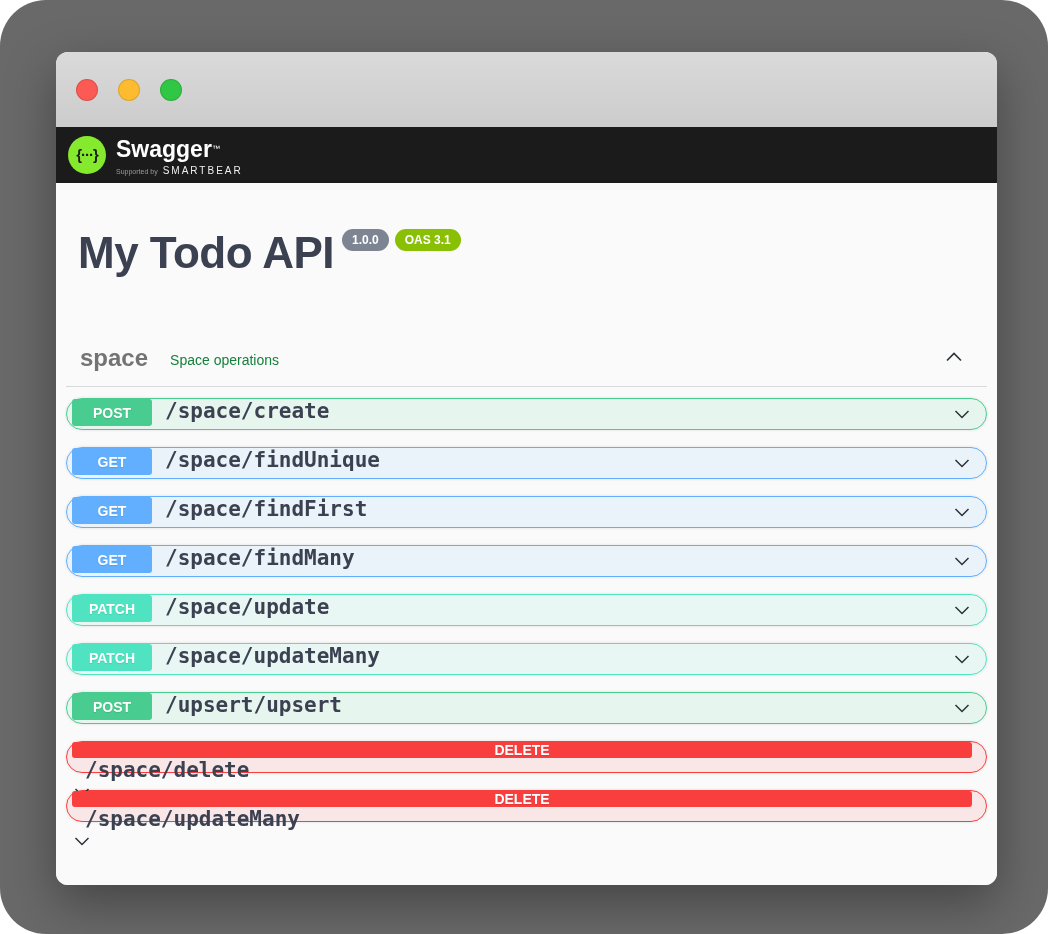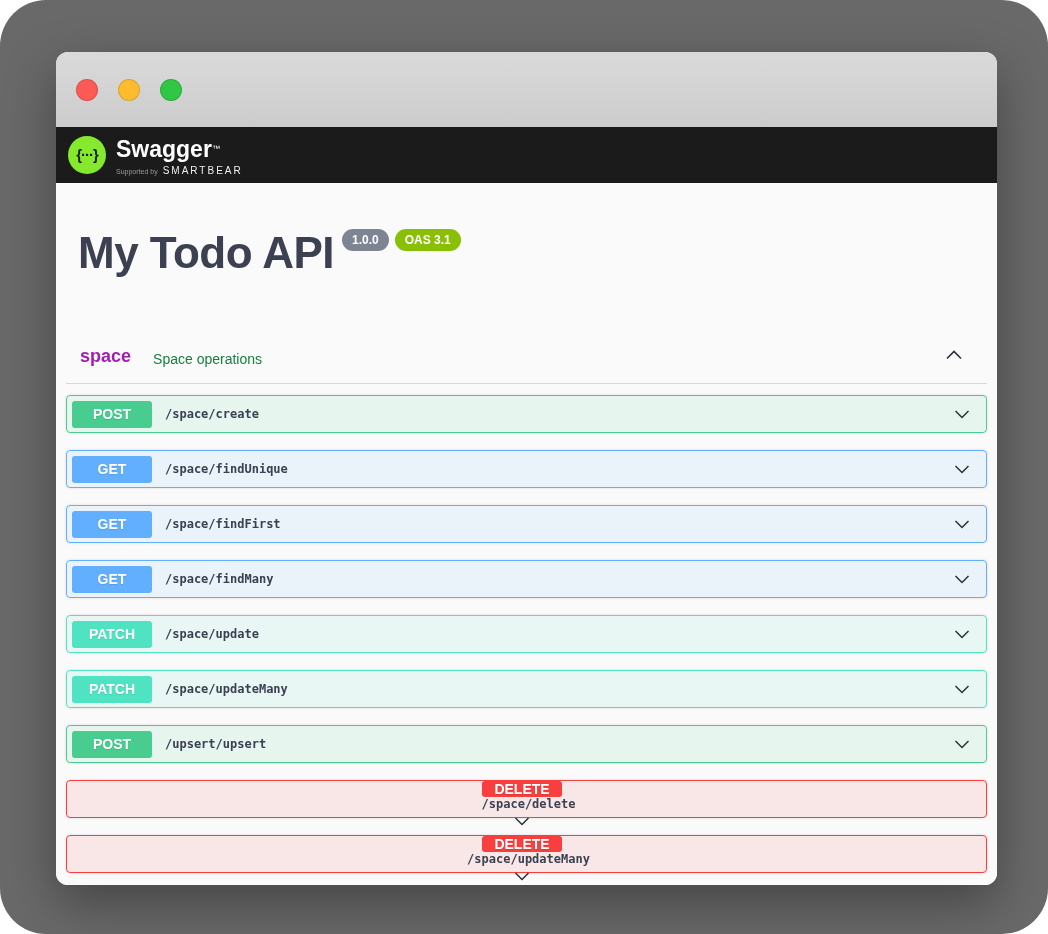--- a/index.html
+++ b/index.html
@@ -124,23 +124,23 @@
 
   
   .tag-section { margin-top:66px; }
   .tag-header {
     display:flex;
     align-items:center;
     padding:0 22px 14px 14px;
     cursor:pointer;
   }
   .tag-name {
-    font-size:18px;
-    font-weight:700;
-    color:#a21caf;
+    font-size:24px;
+    font-weight:700;
+    color:#737373;
   }
   .tag-desc {
     font-size:14px;
     color:#15803d;
     margin-left:22px;
     padding-top:4px;
   }
   .tag-spacer { flex:1; }
   .tag-collapse-btn {
     background:none; border:none; cursor:pointer;
@@ -148,24 +148,23 @@
   }
   .tag-divider {
     height:1px;
     background:#d8d9db;
     margin-bottom:11px;
   }
 
   
   .opblock {
     display:flex;
-    align-items:center;
-    height:38px;
+    height:32px;
     border:1px solid;
-    border-radius:4px;
+    border-radius:16px;
     margin-bottom:17px;
     padding:0 14px 0 5px;
     cursor:pointer;
     box-shadow:0 0 3px rgba(0,0,0,0.12);
   }
   .method-badge {
     min-width:80px;
     height:27px;
     border-radius:3px;
     color:#ffffff;
@@ -173,21 +172,21 @@
     font-weight:700;
     display:flex;
     align-items:center;
     justify-content:center;
     text-shadow:0 1px 1px rgba(0,0,0,0.1);
   }
   .op-path {
     margin-left:13px;
     font-family:"DejaVu Sans Mono", monospace;
     font-weight:700;
-    font-size:12px;
+    font-size:21px;
     color:#3b4151;
     letter-spacing:0;
   }
   .op-spacer { flex:1; }
   .op-chevron { display:flex; align-items:center; }
 
   .method-post   { border-color:#49cc90; background:rgba(73,204,144,0.1); }
   .method-post   .method-badge { background:#49cc90; }
   .method-get    { border-color:#61affe; background:rgba(97,175,254,0.1); }
   .method-get    .method-badge { background:#61affe; }

